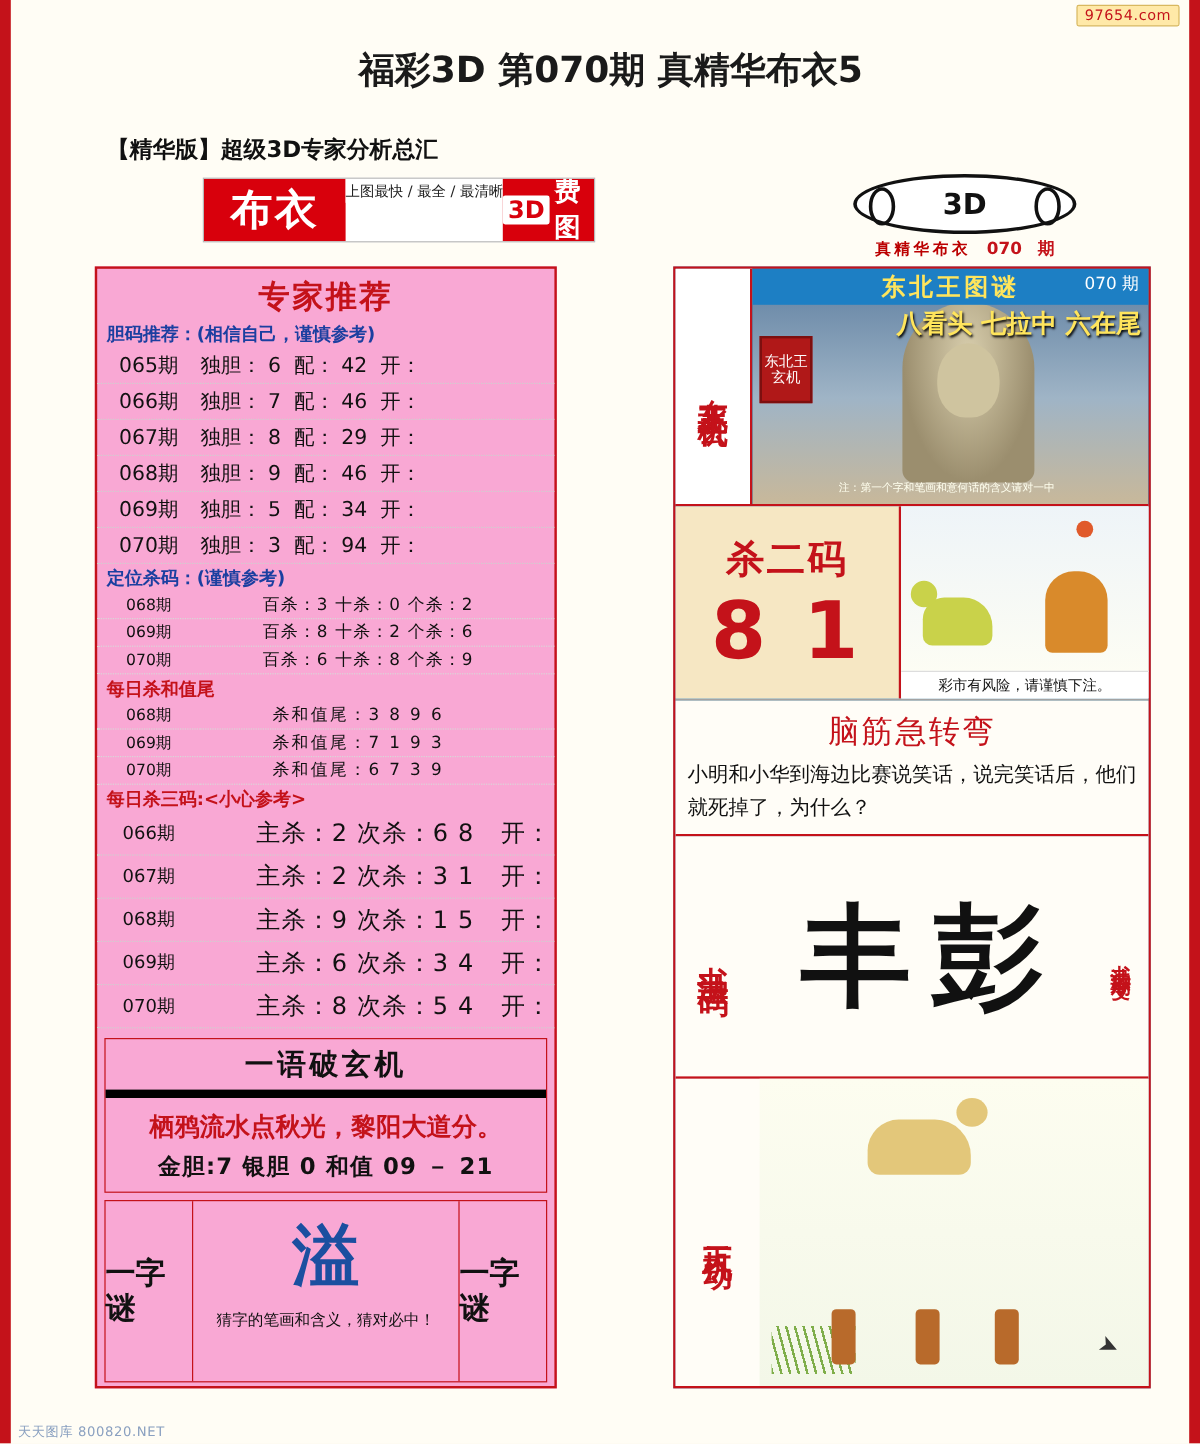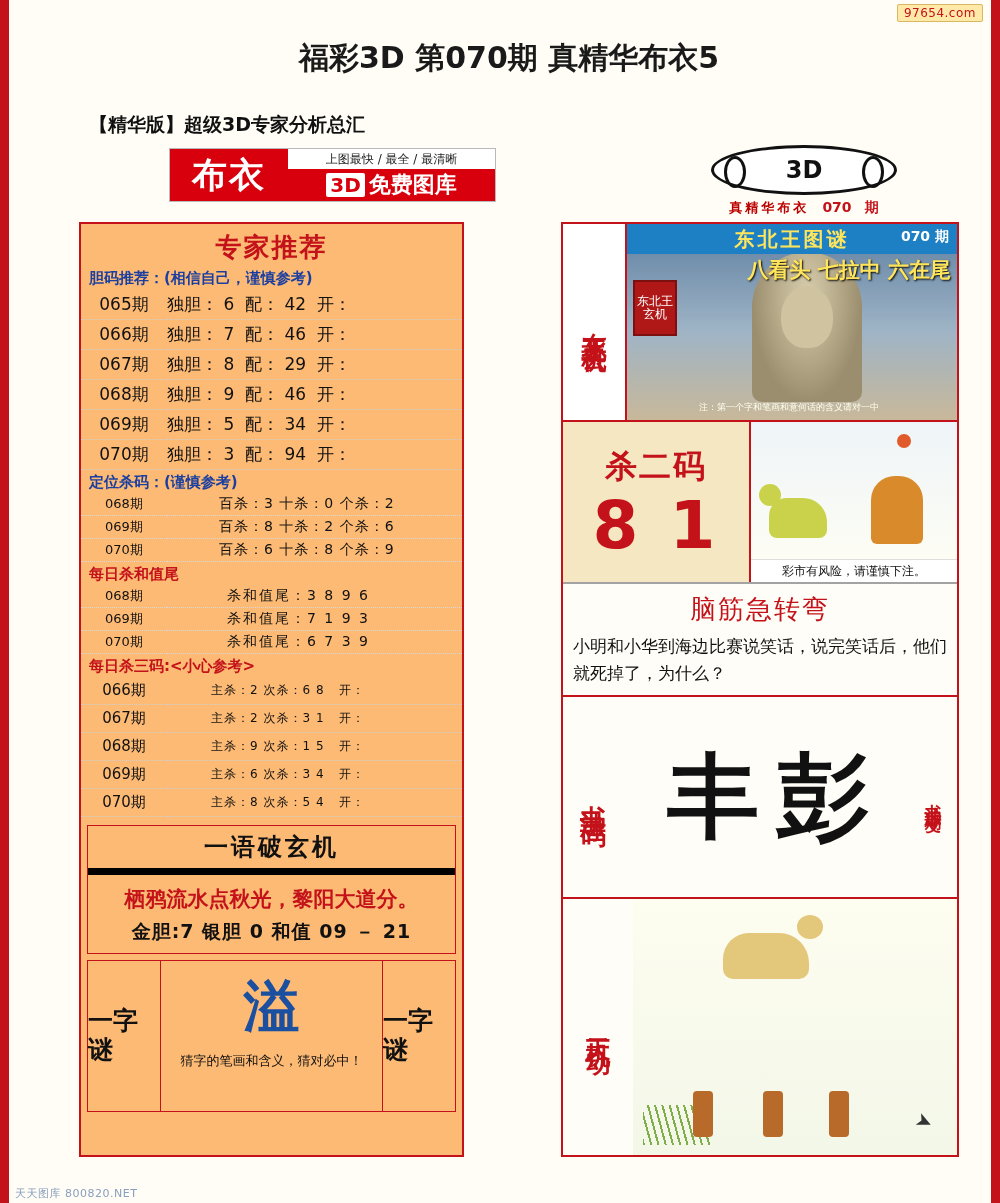--- a/index.html
+++ b/index.html
@@ -39,21 +39,21 @@
   
   .banner-left{
     position:absolute;left:160px;top:148px;width:325px;height:52px;
     border:1px solid #b9b9b9;background:#fff;
     display:flex;align-items:stretch;overflow:hidden;
   }
   .bl-red{
     width:118px;background:#d8000c;color:#fff;display:flex;align-items:center;justify-content:center;
     font-size:35px;font-weight:bold;letter-spacing:2px;
   }
-  .bl-right{flex:1;display:flex;flex-direction:column;}
+  .bl-right{flex:1;display:flex;flex-direction:row;}
   .bl-top{height:20px;font-size:12px;color:#222;display:flex;align-items:center;justify-content:center;background:#fff;}
   .bl-bot{flex:1;background:#d8000c;color:#fff;display:flex;align-items:center;justify-content:center;font-size:22px;font-weight:bold;}
   .bl-bot .num{background:#fff;color:#d8000c;padding:0 4px;margin-right:4px;border-radius:2px;font-size:20px;}
   .banner-right{
     position:absolute;left:640px;top:145px;width:310px;height:75px;
     text-align:center;
   }
   .logo3d{
     width:180px;height:44px;margin:0 auto;border:3px solid #111;border-radius:50%;
     background:#fff;display:flex;align-items:center;justify-content:center;
@@ -62,21 +62,21 @@
   .logo3d::before,.logo3d::after{
     content:"";position:absolute;top:8px;width:16px;height:26px;border:3px solid #111;border-radius:50%;
   }
   .logo3d::before{left:10px;}
   .logo3d::after{right:10px;}
   .br-sub{margin-top:4px;font-size:13px;font-weight:bold;color:#b00;letter-spacing:3px;display:inline-block;}
   .br-qi{color:#c4121a;font-size:14px;margin-left:8px;font-weight:bold;}
   
   .left-panel{
     position:absolute;left:70px;top:222px;width:385px;height:935px;
-    border:2px solid #c4121a;background:#fdba74;box-sizing:border-box;
+    border:2px solid #c4121a;background:#f9a8d4;box-sizing:border-box;
   }
   .lp-title{
     text-align:center;font-size:26px;font-weight:bold;color:#c4121a;
     padding:6px 0 2px;letter-spacing:2px;
   }
   .lp-sub{
     font-size:15px;font-weight:bold;color:#1b3fa0;padding:2px 0 2px 8px;
   }
   table.rows{width:100%;border-collapse:collapse;}
   table.rows td{
@@ -86,21 +86,21 @@
   td.qi{width:86px;text-align:center;color:#111;}
   td.body{padding-left:4px;}
   .lp-sub2{font-size:15px;font-weight:bold;color:#1b3fa0;padding:3px 0 1px 8px;}
   .lp-sub2.red{color:#c4121a;}
   table.mini{width:100%;border-collapse:collapse;}
   table.mini td{font-size:14px;padding:2px 0;color:#111;border-bottom:1px dotted #d8d8d8;}
   table.mini td.q{width:86px;text-align:center;font-size:13px;}
   table.mini td.v{padding-left:52px;letter-spacing:1px;}
   table.mini td.v2{padding-left:60px;letter-spacing:2px;}
   table.three{width:100%;border-collapse:collapse;}
-  table.three td{font-size:12px;padding:4px 0;color:#111;border-bottom:1px dotted #cfcfcf;}
+  table.three td{font-size:20px;padding:4px 0;color:#111;border-bottom:1px dotted #cfcfcf;text-align:center;}
   table.three td.q{width:86px;text-align:center;font-size:15px;}
   table.three td.v{padding-left:44px;letter-spacing:1px;}
   .yuyu-box{
     margin:8px 6px 0;border:1px solid #c4121a;
   }
   .yuyu-title{
     text-align:center;font-size:24px;font-weight:bold;color:#111;
     padding:5px 0;border-bottom:7px solid #000000;letter-spacing:3px;
   }
   .yuyu-line{
@@ -134,21 +134,21 @@
     writing-mode:vertical-rl;text-orientation:upright;
     font-size:25px;font-weight:bold;color:#c4121a;letter-spacing:4px;
   }
   .rc-top-right{flex:1;position:relative;background:#2a4a6a;overflow:hidden;}
   .buddha-sky{position:absolute;inset:0;background:linear-gradient(#5d7ea0,#9fb4c6 55%,#c8b89a);}
   .buddha-band{
     position:absolute;left:0;top:0;width:100%;height:30px;background:#1d7fc4;
     color:#ffe55c;font-size:20px;font-weight:bold;display:flex;align-items:center;justify-content:center;letter-spacing:3px;
   }
   .buddha-qi{
-    position:absolute;right:8px;top:4px;font-size:14px;color:#fff;font-weight:bold;
+    position:absolute;right:8px;top:4px;font-size:14px;color:#fff;font-weight:normal;
   }
   .buddha-body{
     position:absolute;left:38%;top:28px;width:110px;height:150px;
     background:radial-gradient(ellipse at 50% 30%, #d9cfae, #9b8e6e 70%);
     border-radius:55px 55px 10px 10px;
   }
   .buddha-head{
     position:absolute;left:50%;top:34px;transform:translateX(-50%);
     width:52px;height:62px;background:#cfc49f;border-radius:50% 50% 45% 45%;
   }

